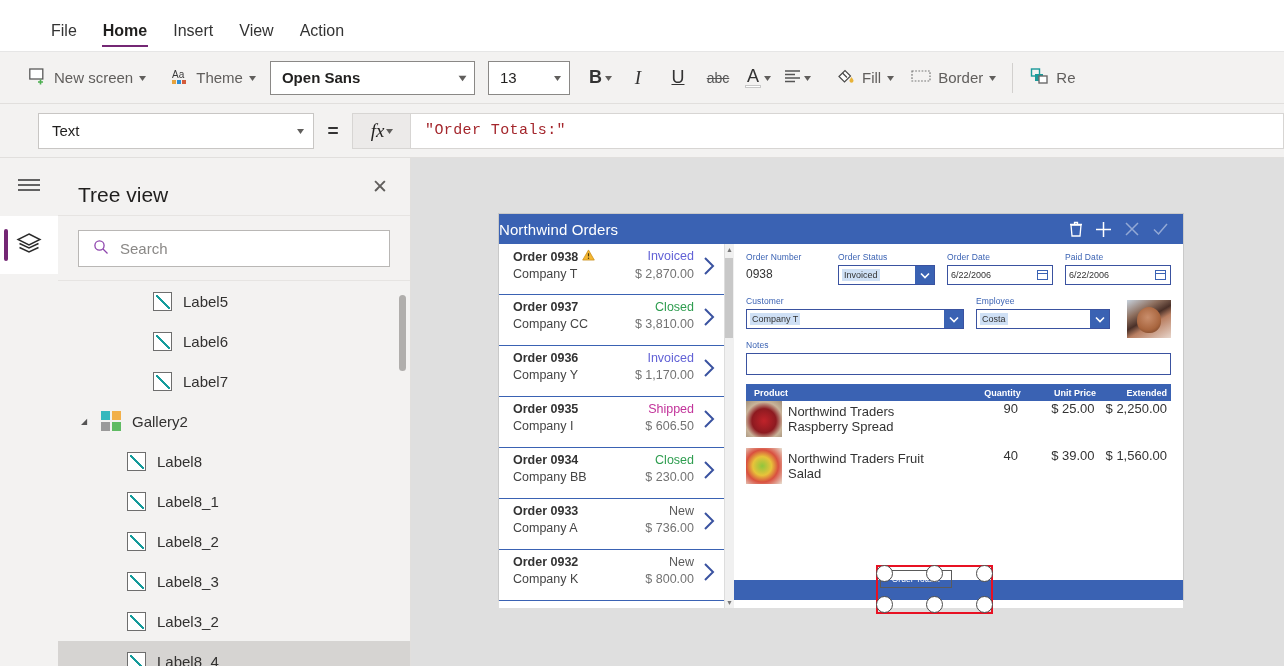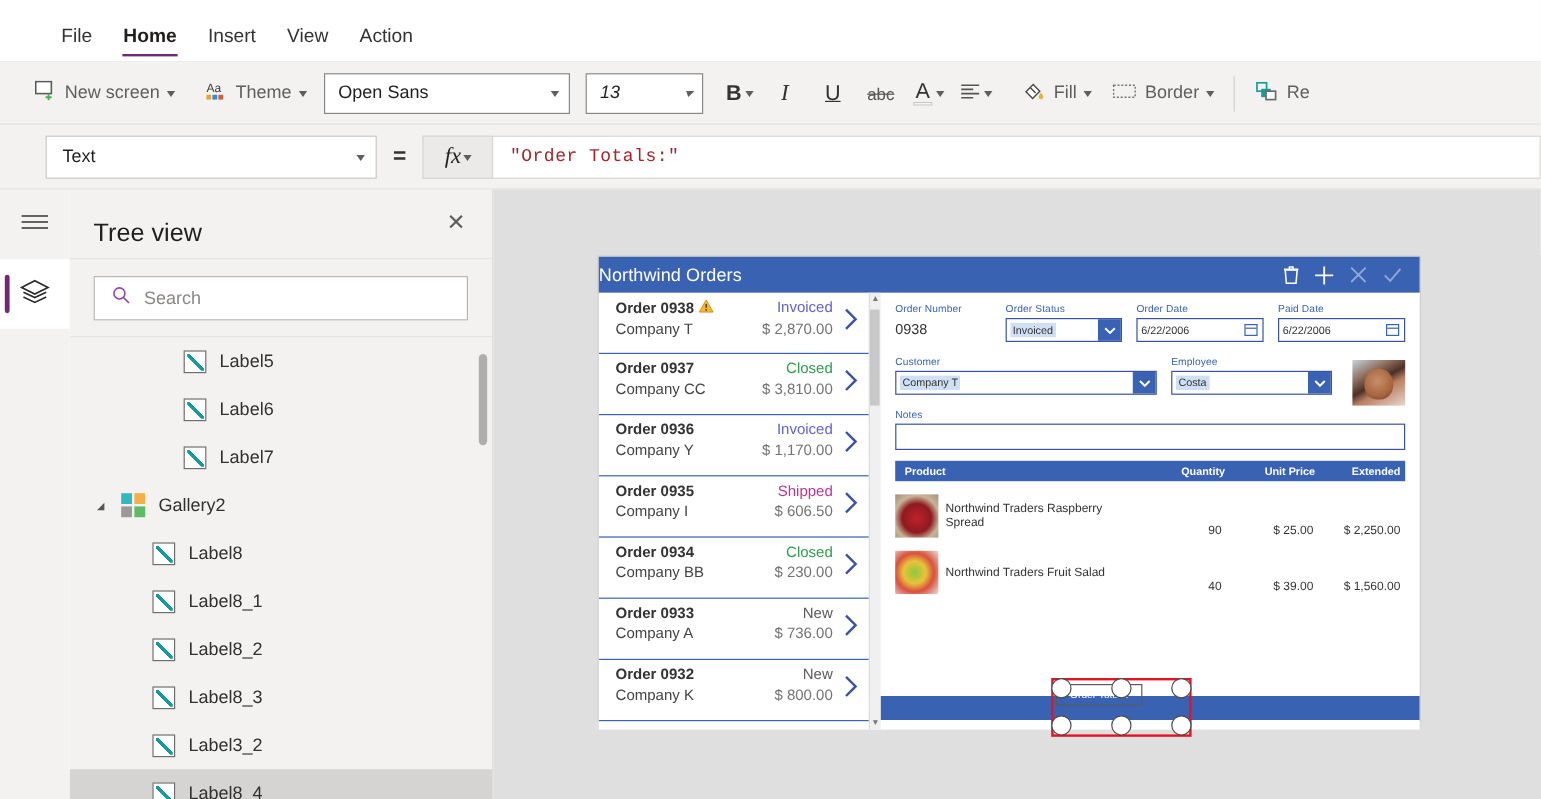--- a/index.html
+++ b/index.html
@@ -38,22 +38,22 @@
     cursor:pointer; white-space:nowrap; color:#605e5c; font-size:15px;
   }
   .chev { font-size:10px; color:#605e5c; transform:scaleX(1.4); }
   .rib-sep { width:1px; height:30px; background:#d2d0ce; margin:0 8px; }
 
   .combo {
     height:34px; background:#fff; border:1px solid #8a8886;
     display:flex; align-items:center; justify-content:space-between;
     padding:0 9px 0 11px; font-size:15px; color:#201f1e; cursor:pointer;
   }
-  .combo.font { width:205px; margin-left:6px; }
-  .combo.size { width:98px; margin-left:13px;font-style:italic; }
+  .combo.font { width:205px; margin-left:6px;font-weight:bold; }
+  .combo.size { width:82px; margin-left:13px; }
 
   .fmt {
     width:40px; height:34px; display:flex; align-items:center; justify-content:center;
     cursor:pointer; color:#333; font-size:18px;
   }
   .fmt.wide { width:auto; padding:0 7px; gap:4px; }
 
   
   .formulabar {
     height:54px; background:#f3f2f1; display:flex; align-items:center;
@@ -214,21 +214,21 @@
     background:radial-gradient(circle at 45% 40%, #c98e6c 0%, #a9663f 60%, #6a3b23 100%);
   }
   .notes-box { height:22px; border:1.5px solid #3a52a0; background:#fff; }
 
   
   .ptable { margin-top:9px; }
   .pt-head {
     background:#3a62b3; color:#fff; height:17px; display:flex; align-items:center;
     font-size:9px; font-weight:bold; padding-left:8px;
   }
-  .pt-row { display:flex; align-items:flex-end; height:47px; font-size:10px; color:#333; }
+  .pt-row { display:flex; align-items:flex-start; height:47px; font-size:13px; color:#333; }
   .pt-prod { width:47%; display:flex; align-items:center; gap:6px; }
   .pt-qty { width:17%; text-align:right; }
   .pt-price { width:18%; text-align:right; }
   .pt-ext { width:18%; text-align:right; padding-right:4px; }
   .pimg { width:36px; height:36px; flex-shrink:0; }
 
   .app-footer {
     position:absolute; left:235px; right:0; bottom:0; height:20px; background:#3a62b3;
   }
 

